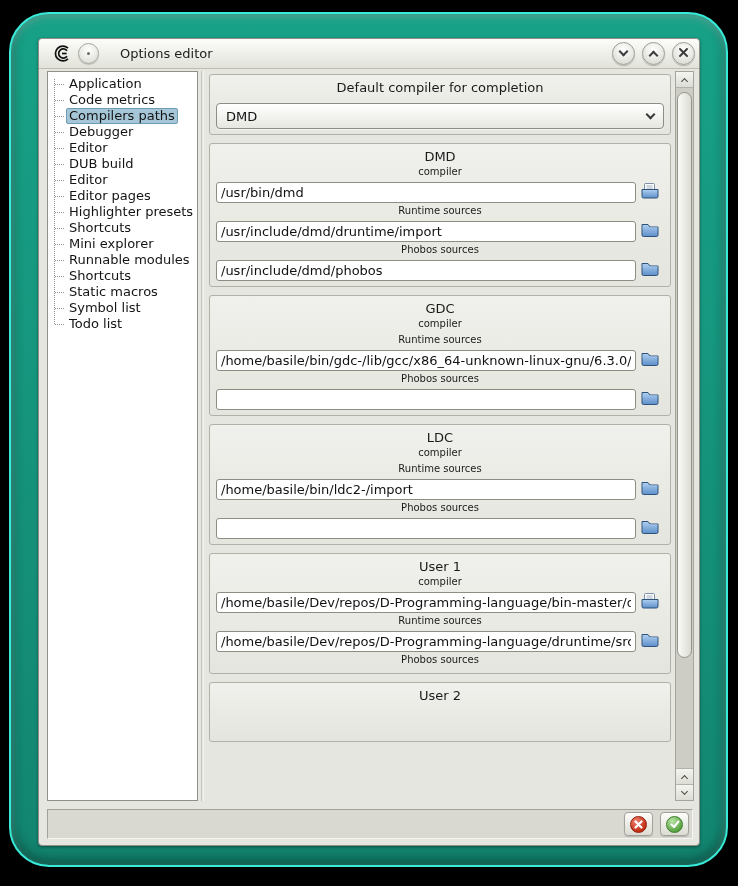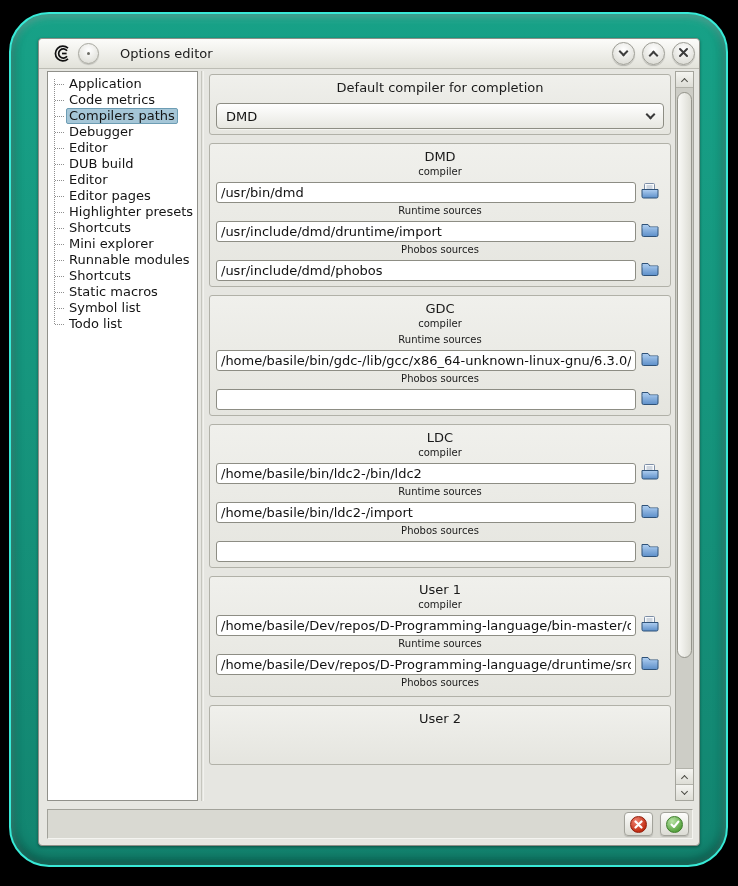--- a/index.html
+++ b/index.html
@@ -274,31 +274,20 @@
               <span><svg width="20" height="18" viewBox="0 0 20 18">
                   <path d="M2 3.5 h6 l2 2.5 h8 v8 a1.5 1.5 0 0 1 -1.5 1.5 h-13 A1.5 1.5 0 0 1 2 14 z" fill="url(#iconBlueGrad)" stroke="#2f5278"></path>
                   <path d="M2.5 6.8 h15" stroke="#9cc0e8"></path>
                 </svg></span>
             </button>
           </div>
         </div>
         <div class="group">
           <div class="group-title">LDC</div>
           <div class="field-label">compiler</div>
-          <div class="field-row">
-            <input type="text" class="path-input" value="/home/basile/bin/ldc2-/bin/ldc2" style="">
-            <button class="picker">
-              <span><svg width="20" height="18" viewBox="0 0 20 18">
-                  <rect x="4.5" y="1.5" width="10" height="9.5" rx="1" fill="#f8fafc" stroke="#7d8ea6"></rect>
-                  <line x1="6.5" y1="4" x2="12.5" y2="4" stroke="#a7b4c4"></line>
-                  <line x1="6.5" y1="6" x2="12.5" y2="6" stroke="#a7b4c4"></line>
-                  <path d="M2 7.5 h16 v7 a1.5 1.5 0 0 1 -1.5 1.5 h-13 a1.5 1.5 0 0 1 -1.5 -1.5 z" fill="url(#iconBlueGrad)" stroke="#2f5278"></path>
-                </svg></span>
-            </button>
-          </div>
           <div class="field-label">Runtime sources</div>
           <div class="field-row">
             <input type="text" class="path-input" value="/home/basile/bin/ldc2-/import" style="">
             <button class="picker">
               <span><svg width="20" height="18" viewBox="0 0 20 18">
                   <path d="M2 3.5 h6 l2 2.5 h8 v8 a1.5 1.5 0 0 1 -1.5 1.5 h-13 A1.5 1.5 0 0 1 2 14 z" fill="url(#iconBlueGrad)" stroke="#2f5278"></path>
                   <path d="M2.5 6.8 h15" stroke="#9cc0e8"></path>
                 </svg></span>
             </button>
           </div>

